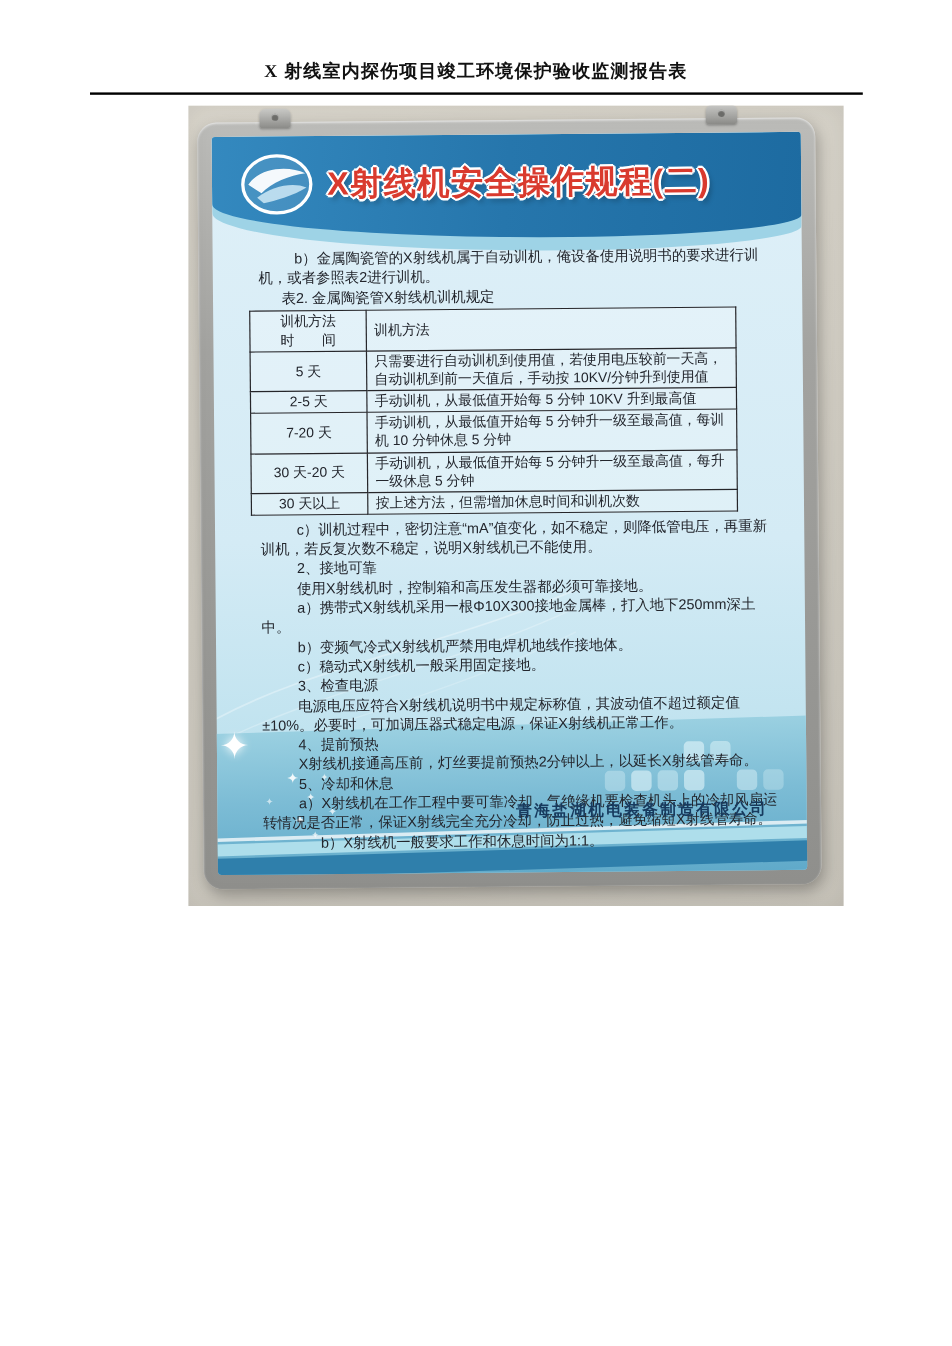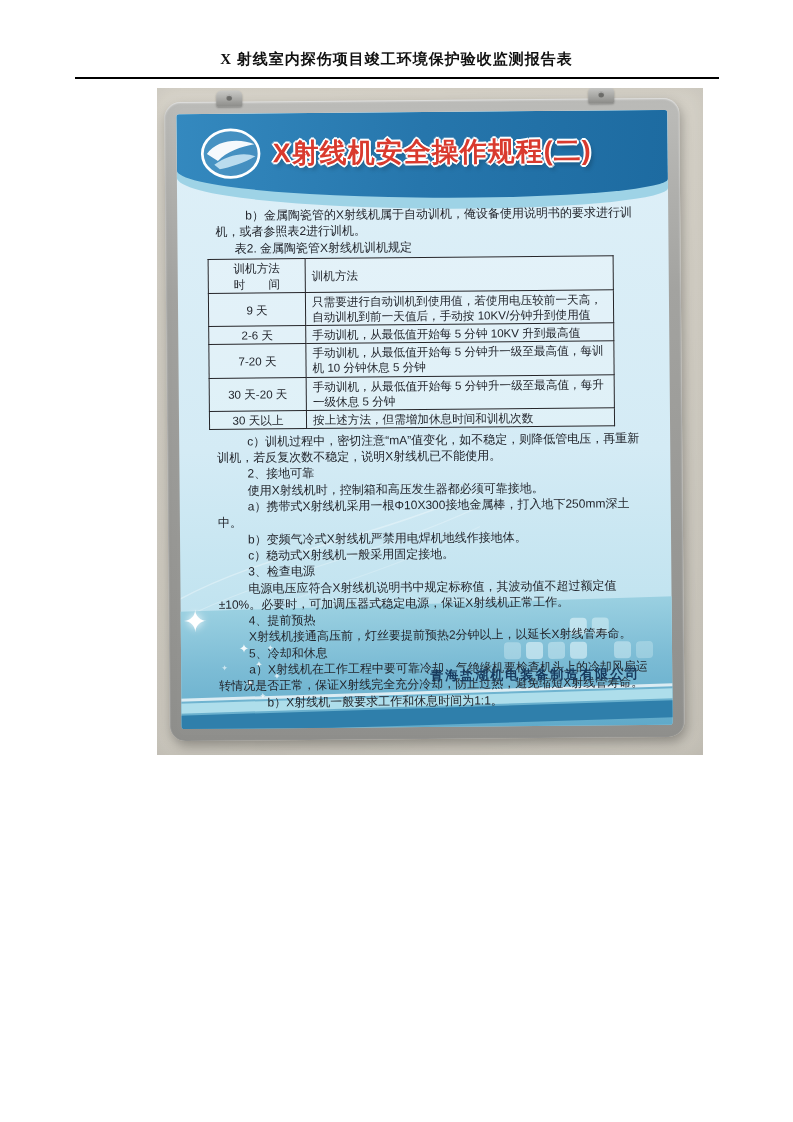--- a/index.html
+++ b/index.html
@@ -153,25 +153,25 @@
               <tr>
                 <th class="c1">
                   <span>训机方法</span><br>
                   <span>时　　间</span>
                 </th>
                 <th class="c2">训机方法</th>
               </tr>
             </thead>
             <tbody id="table-body">
                 <tr>
-                  <td class="c1">9 天</td>
+                  <td class="c1">5 天</td>
                   <td class="c2">只需要进行自动训机到使用值，若使用电压较前一天高，自动训机到前一天值后，手动按 10KV/分钟升到使用值</td>
                 </tr>
                 <tr>
-                  <td class="c1">2-6 天</td>
+                  <td class="c1">2-5 天</td>
                   <td class="c2">手动训机，从最低值开始每 5 分钟 10KV 升到最高值</td>
                 </tr>
                 <tr>
                   <td class="c1">7-20 天</td>
                   <td class="c2">手动训机，从最低值开始每 5 分钟升一级至最高值，每训机 10 分钟休息 5 分钟</td>
                 </tr>
                 <tr>
                   <td class="c1">30 天-20 天</td>
                   <td class="c2">手动训机，从最低值开始每 5 分钟升一级至最高值，每升一级休息 5 分钟</td>
                 </tr>

